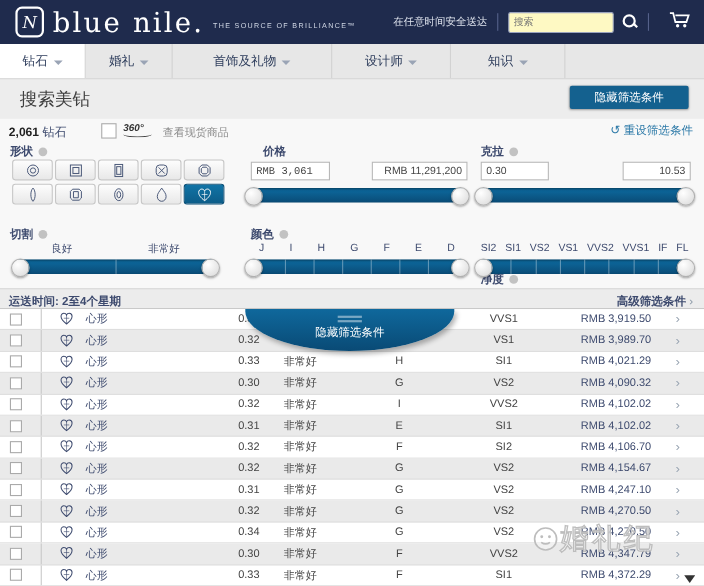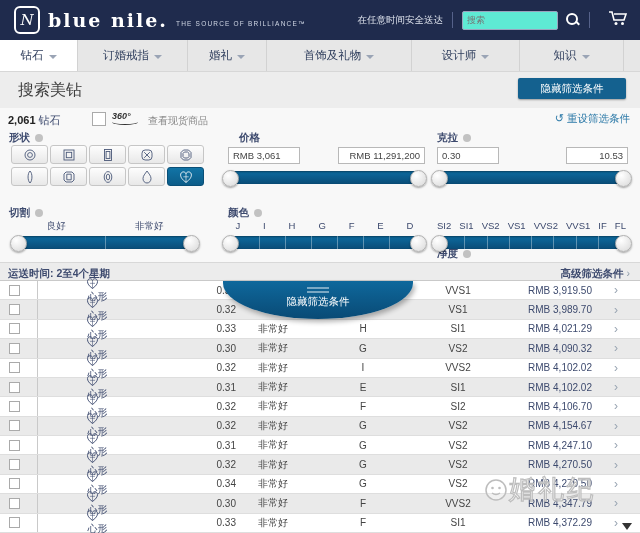--- a/index.html
+++ b/index.html
@@ -4,26 +4,26 @@
 <style>
   html,body{margin:0;padding:0;background:#ededed;}
   body{font-family:"Liberation Sans","DejaVu Sans",sans-serif;}
   #app{position:relative;width:640px;height:533px;background:#ededed;overflow:hidden;}
 
   
   .header{position:absolute;left:0;top:0;width:640px;height:40px;background:#1f2b4d;display:flex;align-items:center;}
   .logo{display:flex;align-items:center;margin-left:14px;}
   .logo-mark{width:22px;height:24px;border:2px solid #fff;border-radius:6px;color:#fff;
     font-family:"DejaVu Serif",serif;font-style:italic;font-size:15px;display:flex;align-items:center;justify-content:center;}
-  .logo-name{color:#fff;font-family:"DejaVu Serif",serif;font-size:19px;letter-spacing:2px;margin-left:8px;font-weight:700;}
+  .logo-name{color:#fff;font-family:"DejaVu Serif",serif;font-size:25px;letter-spacing:2px;margin-left:8px;font-weight:400;}
   .logo-tagline{color:#cfd6e4;font-size:6.5px;letter-spacing:1.2px;margin-left:8px;margin-top:6px;}
   .header-right{margin-left:auto;display:flex;align-items:center;margin-right:12px;}
   .hdr-note{color:#dfe4ee;font-size:9.5px;}
   .hdr-sep{width:1px;height:16px;background:#55618a;margin:0 9px;}
-  .hdr-search{width:86px;height:17px;border:1px solid #9aa3bd;border-radius:2px;background:#5eead4;
+  .hdr-search{width:86px;height:17px;border:1px solid #9aa3bd;border-radius:2px;background:#fef9c3;
     font-size:9px;color:#666;padding:0 4px;outline:none;}
   .search-icon{margin-left:8px;width:14px;height:14px;position:relative;}
   .search-icon .lens{position:absolute;left:0;top:0;width:8px;height:8px;border:2px solid #fff;border-radius:50%;}
   .search-icon .stem{position:absolute;left:9px;top:9px;width:5px;height:2px;background:#fff;transform:rotate(45deg);}
   .cart-icon{margin-left:9px;}
 
   
   .nav{position:absolute;left:0;top:40px;width:640px;height:32px;background:#e7e7e7;display:flex;border-bottom:1px solid #d7d7d7;box-sizing:border-box;}
   .tab{box-sizing:border-box;border-right:1px solid #d2d2d2;display:flex;align-items:center;justify-content:center;
     font-size:11.5px;color:#2e3d5c;cursor:pointer;}
@@ -74,21 +74,21 @@
   .ship-label{position:absolute;left:8px;top:4px;font-size:10.5px;font-weight:bold;color:#3d4a6e;}
   .adv-link{position:absolute;right:10px;top:4px;font-size:10.5px;font-weight:bold;color:#3d4a6e;cursor:pointer;}
   .adv-link .chev{color:#8c9aa8;font-weight:normal;}
 
   
   .table{position:absolute;left:0;top:281px;width:640px;height:252px;background:#fff;}
   .trow{display:flex;align-items:center;height:19.38px;box-sizing:border-box;border-bottom:1px solid #dedede;font-size:10px;color:#444;cursor:pointer;}
   .trow.alt{background:#eaeaea;}
   .c-check{width:38px;align-self:stretch;display:flex;align-items:center;border-right:1px solid #c9c9c9;box-sizing:border-box;}
   .row-check{width:9px;height:9px;border:1px solid #aaa;background:#fff;margin-left:9px;}
-  .c-shape{width:92px;display:flex;align-items:center;padding-left:16px;box-sizing:border-box;color:#3d4a6e;flex-direction:column;}
+  .c-shape{width:92px;display:flex;align-items:flex-start;padding-left:16px;box-sizing:border-box;color:#3d4a6e;}
   .c-shape .sh-label{margin-left:11px;}
   .c-carat{width:106px;text-align:right;}
   .c-cut{width:74px;text-align:center;}
   .c-color{width:106px;text-align:center;}
   .c-clarity{width:84px;text-align:center;}
   .c-price{width:92px;text-align:right;color:#3d4a6e;}
   .c-chev{flex:1;text-align:center;color:#98a4b2;font-size:12px;}
 
   
   .overlay-tab{position:absolute;left:223px;top:281px;width:190px;height:38px;z-index:5;
@@ -131,24 +131,20 @@
           </svg>
       </span>
     </div>
   </div>
 
   <div class="nav" id="nav">
       <div class="tab active" style="width: 78px;">
         <span>钻石</span>
         <span class="caret"></span>
       </div>
-      <div class="tab" style="width: 110px;">
-        <span>订婚戒指</span>
-        <span class="caret"></span>
-      </div>
       <div class="tab" style="width: 79px;">
         <span>婚礼</span>
         <span class="caret"></span>
       </div>
       <div class="tab" style="width: 145px;">
         <span>首饰及礼物</span>
         <span class="caret"></span>
       </div>
       <div class="tab" style="width: 108px;">
         <span>设计师</span>
@@ -230,21 +226,21 @@
         </div>
         <div class="shape-btn selected">
           <svg width="14" height="14" viewBox="0 0 14 14">
             <path d="M7 12.4C3.2 9.6 1.6 7.2 1.6 4.9C1.6 3.2 2.9 1.9 4.4 1.9C5.5 1.9 6.6 2.6 7 3.6C7.4 2.6 8.5 1.9 9.6 1.9C11.1 1.9 12.4 3.2 12.4 4.9C12.4 7.2 10.8 9.6 7 12.4z" fill="none" stroke="currentColor" stroke-width="0.9"></path>
             <path d="M4.3 6.8h5.4M7 3.6v8.8" stroke="currentColor" stroke-width="0.6" fill="none"></path>
           </svg>
         </div>
       </div>
 
     <div class="flabel" style="left:228px;top:23px;margin-left:11px;">价格</div>
-    <input class="finput" style="left: 228px; top: 39px; width: 72px;" value="RMB 3,061">
+    <input class="finput" style="left: 228px; top: 39px; width: 72px; font-family: Liberation Mono, monospace;" value="RMB 3,061">
     <input class="finput" style="left: 338px; top: 39px; width: 87px; text-align: right;" value="RMB 11,291,200">
     <div class="slider" style="left:224px;top:63px;width:201px;">
       <span class="handle left"></span>
       <span class="handle right"></span>
     </div>
 
     <div class="flabel" style="left:437px;top:23px;"><span>克拉</span><span class="info-dot"></span></div>
     <input class="finput" style="left: 437px; top: 39px; width: 62px;" value="0.30">
     <input class="finput" style="left: 566px; top: 39px; width: 62px; text-align: right;" value="10.53">
     <div class="slider" style="left:433px;top:63px;width:197px;">

